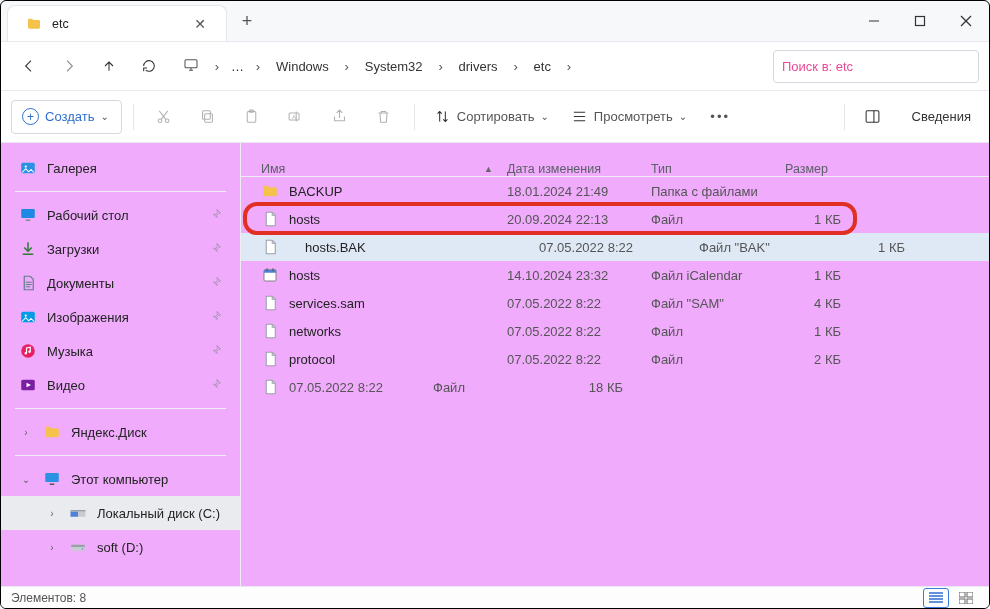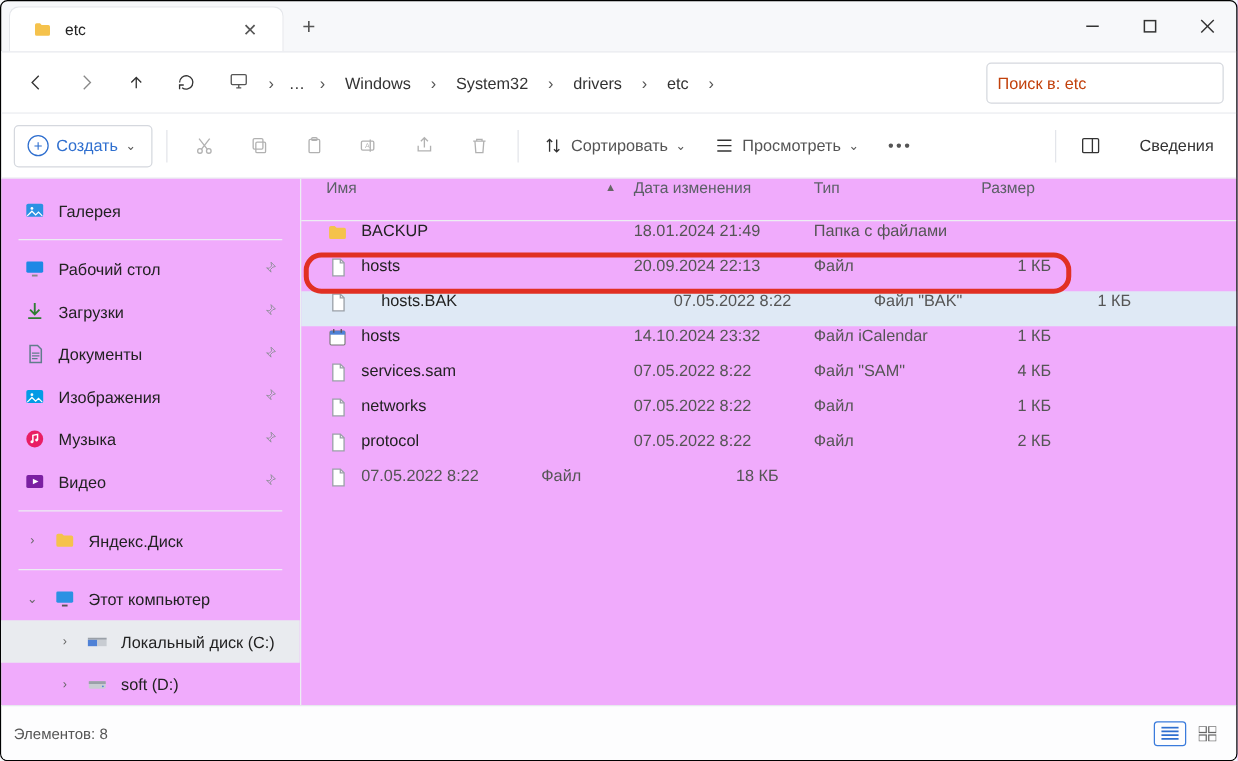--- a/index.html
+++ b/index.html
@@ -18,21 +18,21 @@
   .wbtn svg { width:12px; height:12px; }
 
   
   .navbar { height: 50px; background:#fff; border-bottom:1px solid #e7e9ee; display:flex; align-items:center; padding:0 8px; gap:0; border-top:1px solid #e7e9ee;}
   .navbtn { width:40px; height:36px; display:flex; align-items:center; justify-content:center; color:#555; border-radius:4px;}
   .navbtn svg{width:16px;height:16px;}
   .breadcrumbs { display:flex; align-items:center; gap:6px; padding:0 8px; font-size:13px; color:#333; height:34px; margin-left:6px;}
   .breadcrumbs .crumb{padding:2px 4px;}
   .breadcrumbs .chev{width:16px;height:20px;display:flex;align-items:center;justify-content:center;color:#555;}
   .breadcrumbs .monitor{margin-right:4px;}
-  .searchbox { width:190px; height:33px; border:1px solid #d5d8de; border-radius:4px; display:flex; align-items:center; padding:0 8px; color:#c2410c; font-size:13px; margin-left:auto; margin-right:2px; background:#fff;}
+  .searchbox { width:206px; height:33px; border:1px solid #d5d8de; border-radius:4px; display:flex; align-items:center; padding:0 8px; color:#ec4899; font-size:13px; margin-left:auto; margin-right:2px; background:#fff;}
 
   
   .toolbar { height:52px; background:#fff; display:flex; align-items:center; padding:0 10px; gap:6px; border-bottom:1px solid #e7e9ee;}
   .tbtn { height:34px; display:flex; align-items:center; justify-content:center; border-radius:4px; color:#555; padding:0 8px; gap:6px; font-size:13px;}
   .tbtn svg{width:17px;height:17px;}
   .tbtn.icon-only{width:38px; padding:0;}
   .tbtn.disabled{opacity:.45;}
   .new-btn{border:1px solid #d5d8de; color:#2f6fcf; padding:0 12px 0 10px;}
   .new-btn .plus-circle{width:17px;height:17px;border:1.3px solid #2f6fcf;border-radius:50%;display:flex;align-items:center;justify-content:center;font-size:12px;line-height:1;}
   .vsep{width:1px;height:26px;background:#e3e5ea;margin:0 5px;}
@@ -43,36 +43,36 @@
   .main { flex:1; display:flex; background:#f0abfc; min-height:0;}
   .sidebar { width:240px; border-right:1px solid #eceef2; overflow-y:auto; padding-top:8px; padding-bottom:8px;}
   .side-item { height:34px; display:flex; align-items:center; gap:10px; padding:0 10px 0 18px; font-size:13px; color:#222; position:relative;}
   .side-item.sub{padding-left:44px;}
   .side-item .pin{position:absolute; right:18px; color:#8a8d93;}
   .side-item.selected{background:#e9ebef;}
   .side-sep{height:1px;background:#eceef2;margin:6px 14px;}
   .side-item .ico{width:18px;height:18px;display:flex;align-items:center;justify-content:center;}
   .tree-toggle{width:14px;color:#666;font-size:10px;text-align:center;}
   .filelist { flex:1; display:flex; flex-direction:column; position:relative;}
-  .headers { height:34px; display:flex; align-items:flex-start; font-size:12.5px; color:#5b5f66; border-bottom:1px solid #eceef2; padding-left:20px;}
+  .headers { height:34px; display:flex; align-items:flex-end; font-size:12.5px; color:#5b5f66; border-bottom:1px solid #eceef2; padding-left:20px;}
   .col-name{flex:0 0 246px; display:flex; align-items:center; gap:6px;}
   .col-date{flex:0 0 144px;}
   .col-type{flex:0 0 120px;}
   .col-size{flex:0 0 100px; padding-left:14px;}
   .sort-ind{font-size:9px;color:#666;margin-left:auto;margin-right:14px;}
   .rows{position:relative;}
-  .row{height:28px; display:flex; font-size:13px; color:#222; padding-left:20px;}
+  .row{height:28px; display:flex; align-items:center; font-size:13px; color:#222; padding-left:20px;}
   .row .ico{width:18px;height:18px;margin-right:10px;display:flex;align-items:center;justify-content:center;}
   .row .name{flex:0 0 218px;}
   .row .date{flex:0 0 144px;color:#555;}
   .row .type{flex:0 0 120px;color:#555;}
   .row .size{flex:0 0 100px;color:#555;text-align:right;padding-right:30px;}
   .row.selected{background:#dfe9f5;gap:16px;}
   .highlight-ring{position:absolute; border:4px solid #e13023; border-radius:14px; pointer-events:none;}
-  .statusbar{height:44px;border-top:1px solid #e7e9ee;display:flex;align-items:center;padding:0 10px;font-size:12px;color:#555;background:#fdfdfe;}
+  .statusbar{height:22px;border-top:1px solid #e7e9ee;display:flex;align-items:center;padding:0 10px;font-size:12px;color:#555;background:#fdfdfe;}
   .statusbar .spacer{flex:1;}
   .viewbtn{width:26px;height:20px;display:flex;align-items:center;justify-content:center;margin-left:4px;}
   .viewbtn.active{border:1px solid #3a7bdc;border-radius:3px;}
 
   
   .chev-down{font-size:10px;color:#555;}
 </style>
 </head>
 <body>
 

